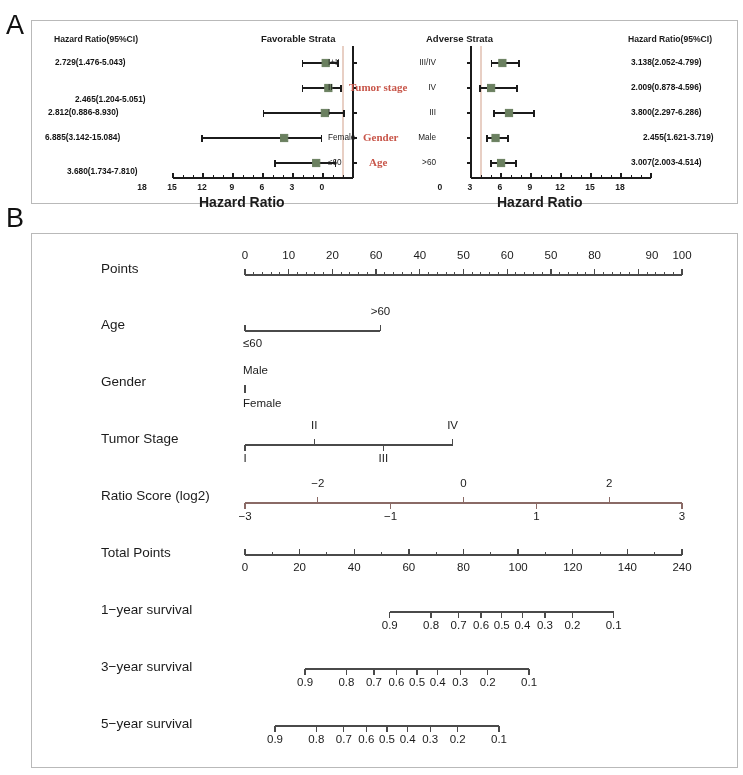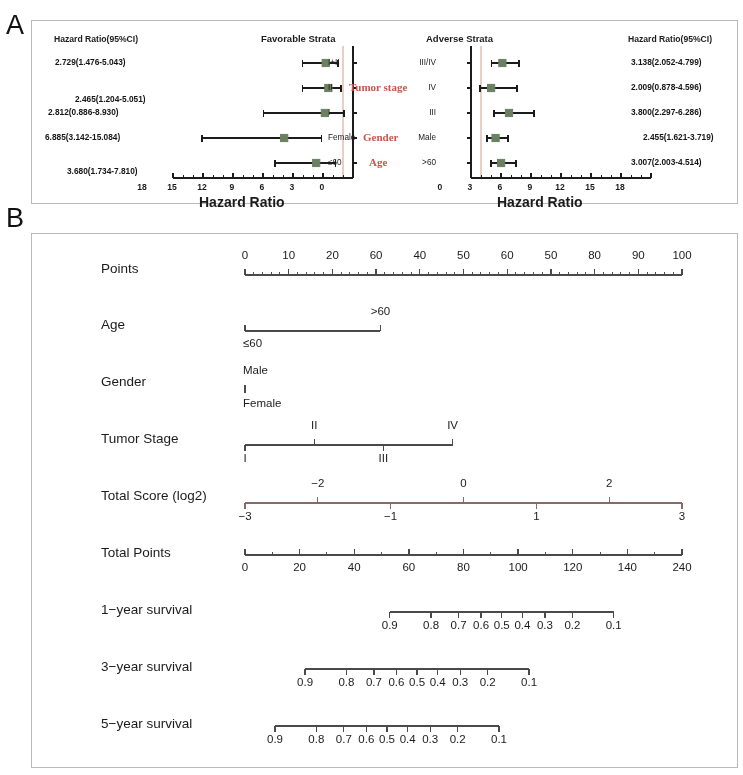--- a/index.html
+++ b/index.html
@@ -415,37 +415,37 @@
           <line x1="399.20741954289133" y1="493" x2="399.20741954289133" y2="499" stroke="#4a4a4a" stroke-width="1.3" shape-rendering="crispEdges"></line>
           <line x1="426.6773024671238" y1="493" x2="426.6773024671238" y2="499" stroke="#4a4a4a" stroke-width="1.3" shape-rendering="crispEdges"></line>
           <line x1="468.00625" y1="493" x2="468.00625" y2="499" stroke="#4a4a4a" stroke-width="1.3" shape-rendering="crispEdges"></line>
         </g>
     </svg>
 
     <div class="nomo-rowlabel" style="left:70px; top:28px;">Points</div>
     <div class="nomo-rowlabel" style="left:70px; top:84px;">Age</div>
     <div class="nomo-rowlabel" style="left:70px; top:141px;">Gender</div>
     <div class="nomo-rowlabel" style="left:70px; top:198px;">Tumor Stage</div>
-    <div class="nomo-rowlabel" style="left:70px; top:255px;">Total Score (log2)</div>
+    <div class="nomo-rowlabel" style="left:70px; top:255px;">Ratio Score (log2)</div>
     <div class="nomo-rowlabel" style="left:70px; top:312px;">Total Points</div>
     <div class="nomo-rowlabel" style="left:70px; top:369px;">1−year survival</div>
     <div class="nomo-rowlabel" style="left:70px; top:426px;">3−year survival</div>
     <div class="nomo-rowlabel" style="left:70px; top:483px;">5−year survival</div>
 
     <div id="nomo-labels">
         <div class="nomo-tick-lab" style="left: 194px; top: 16px; width: 40px; text-align: center;">0</div>
         <div class="nomo-tick-lab" style="left: 237.7px; top: 16px; width: 40px; text-align: center;">10</div>
         <div class="nomo-tick-lab" style="left: 281.4px; top: 16px; width: 40px; text-align: center;">20</div>
         <div class="nomo-tick-lab" style="left: 325.1px; top: 16px; width: 40px; text-align: center;">60</div>
         <div class="nomo-tick-lab" style="left: 368.8px; top: 16px; width: 40px; text-align: center;">40</div>
         <div class="nomo-tick-lab" style="left: 412.5px; top: 16px; width: 40px; text-align: center;">50</div>
         <div class="nomo-tick-lab" style="left: 456.2px; top: 16px; width: 40px; text-align: center;">60</div>
         <div class="nomo-tick-lab" style="left: 499.9px; top: 16px; width: 40px; text-align: center;">50</div>
         <div class="nomo-tick-lab" style="left: 543.6px; top: 16px; width: 40px; text-align: center;">80</div>
-        <div class="nomo-tick-lab" style="left: 587.3px; top: 16px; width: 40px; text-align: center;">90</div>
+        <div class="nomo-tick-lab" style="left: 587.3px; top: 16px; width: 40px; text-align: right;">90</div>
         <div class="nomo-tick-lab" style="left: 631px; top: 16px; width: 40px; text-align: center;">100</div>
         <div class="nomo-tick-lab" style="left: 329.47px; top: 72px; width: 40px; text-align: center;">&gt;60</div>
         <div class="nomo-tick-lab" style="left: 212px; top: 104px; width: 40px; text-align: left;">≤60</div>
         <div class="nomo-tick-lab" style="left: 212px; top: 131px; width: 40px; text-align: left;">Male</div>
         <div class="nomo-tick-lab" style="left: 212px; top: 164px; width: 40px; text-align: left;">Female</div>
         <div class="nomo-tick-lab" style="left: 194px; top: 219px; width: 40px; text-align: center;">I</div>
         <div class="nomo-tick-lab" style="left: 263.192px; top: 186px; width: 40px; text-align: center;">II</div>
         <div class="nomo-tick-lab" style="left: 332.383px; top: 219px; width: 40px; text-align: center;">III</div>
         <div class="nomo-tick-lab" style="left: 401.575px; top: 186px; width: 40px; text-align: center;">IV</div>
         <div class="nomo-tick-lab" style="left: 266.833px; top: 244px; width: 40px; text-align: center;">−2</div>

